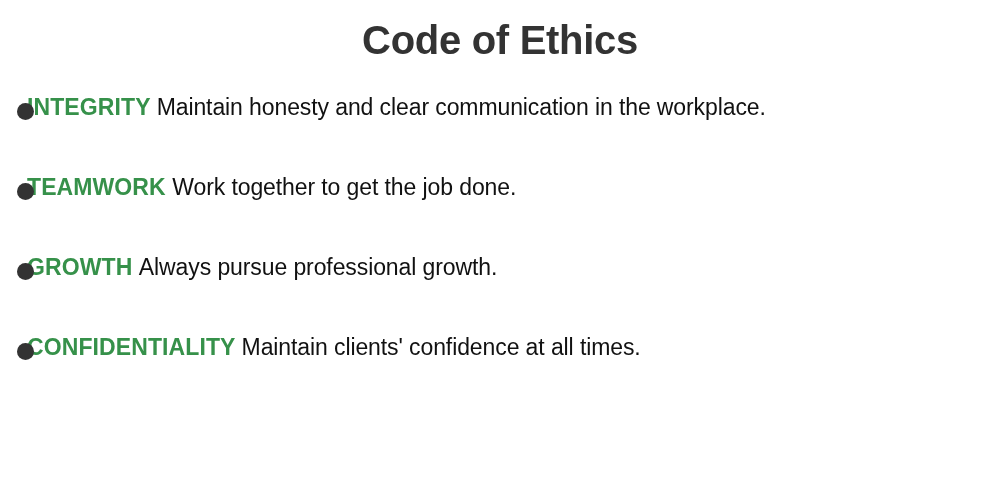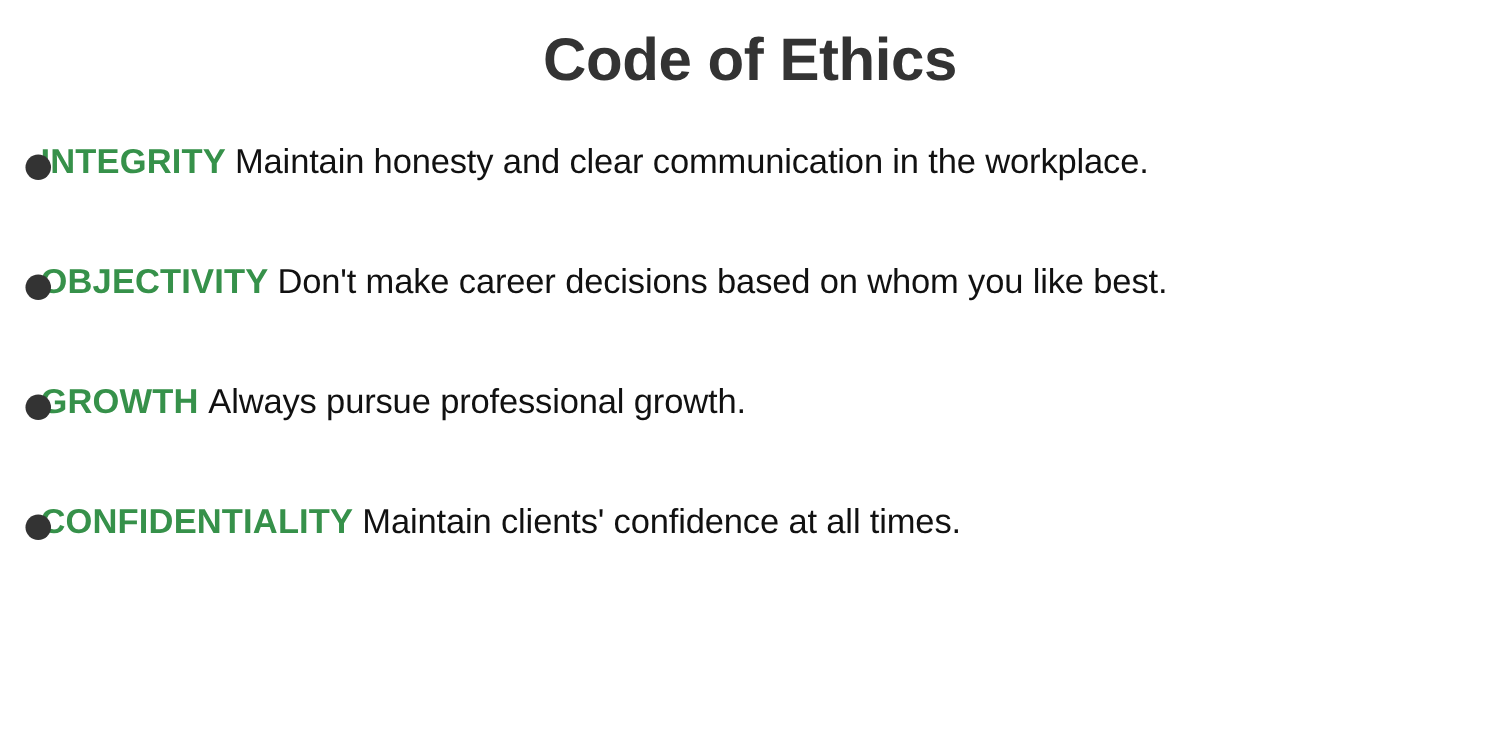--- a/index.html
+++ b/index.html
@@ -83,25 +83,25 @@
 
   <div class="page-title">Code of Ethics</div>
 
   <ul class="ethics-list">
 
     <li class="ethics-item">
       <span class="bullet-dot"></span>
       <span class="item-text"><span class="keyword">INTEGRITY </span><span class="desc">Maintain honesty and clear communication in the workplace.</span></span>
     </li>
 
-
     <li class="ethics-item">
       <span class="bullet-dot"></span>
-      <span class="item-text"><span class="keyword">OBJECTIVITY </span><span class="desc">Don't make career decisions based on whom you like best.</span></span>
+      <span class="item-text"><span class="keyword">TEAMWORK </span><span class="desc">Work together to get the job done.</span></span>
     </li>
+
 
     <li class="ethics-item">
       <span class="bullet-dot"></span>
       <span class="item-text"><span class="keyword">GROWTH </span><span class="desc">Always pursue professional growth.</span></span>
     </li>
 
     <li class="ethics-item">
       <span class="bullet-dot"></span>
       <span class="item-text"><span class="keyword">CONFIDENTIALITY </span><span class="desc">Maintain clients' confidence at all times.</span></span>
     </li>

